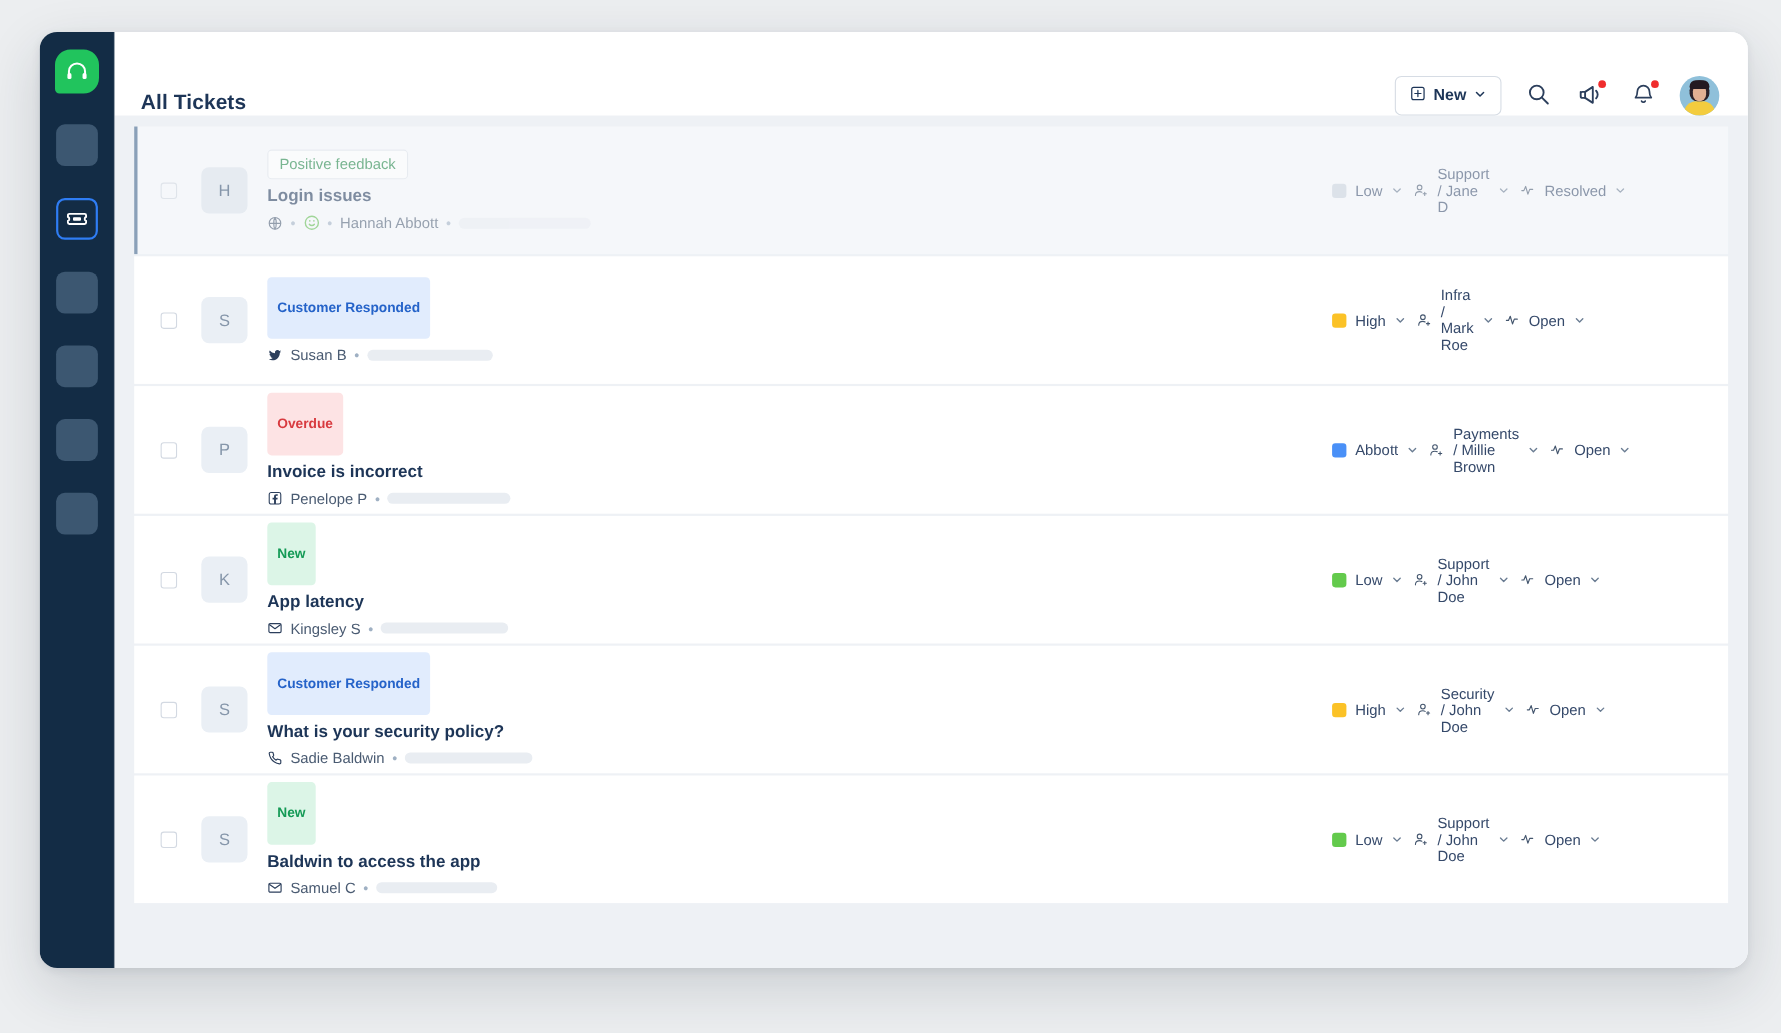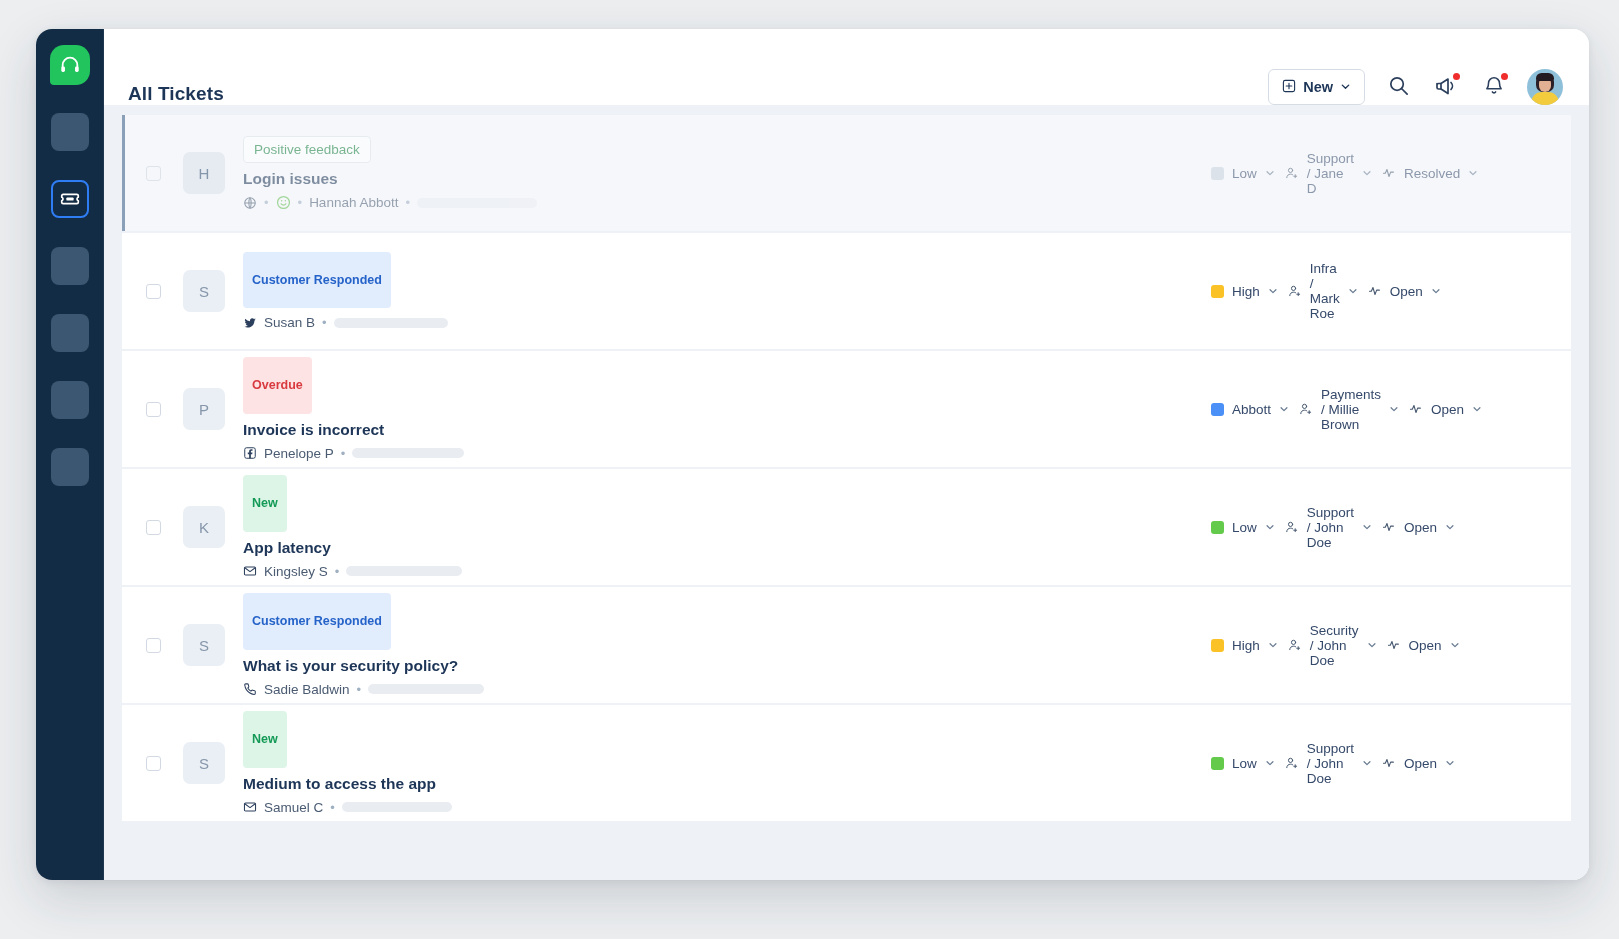--- a/index.html
+++ b/index.html
@@ -654,21 +654,21 @@
                 </svg>
               </span>
             </div>
           </div>
         </div>
         <div class="ticket">
           <div class="checkbox"></div>
           <div class="initial">S</div>
           <div class="ticket-main">
             <span class="badge green">New</span>
-            <div class="ticket-title">Medium to access the app</div>
+            <div class="ticket-title">Baldwin to access the app</div>
             <div class="ticket-sub">
               <span>
                 <svg width="14" height="14" viewBox="0 0 24 24" fill="none" stroke="#2c3f5c" stroke-width="1.8" stroke-linejoin="round">
                   <rect x="2.5" y="5" width="19" height="14" rx="2"></rect>
                   <path d="m3 6.5 9 6.5 9-6.5"></path>
                 </svg>
               </span>
               <span>Samuel C</span>
               <span class="sep">•</span>
               <span class="placeholder-bar" style="width:110px"></span>

